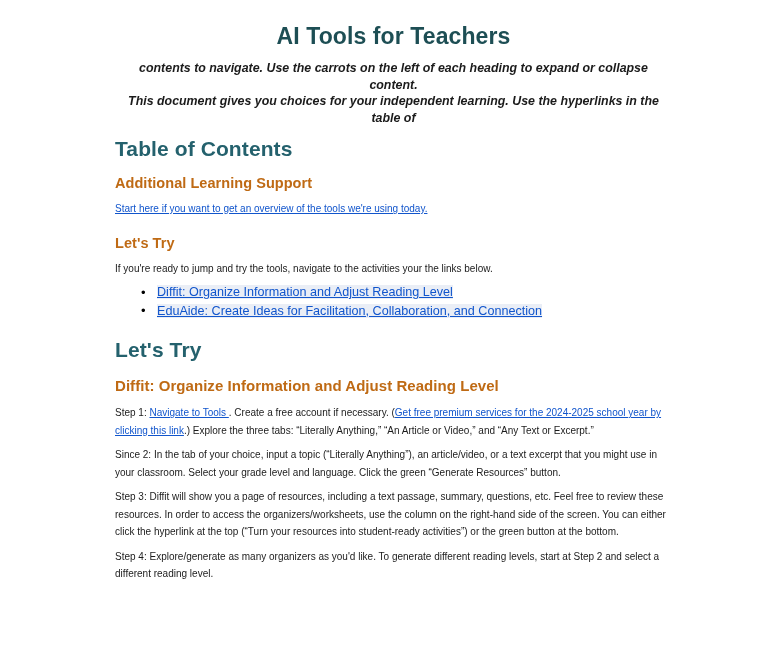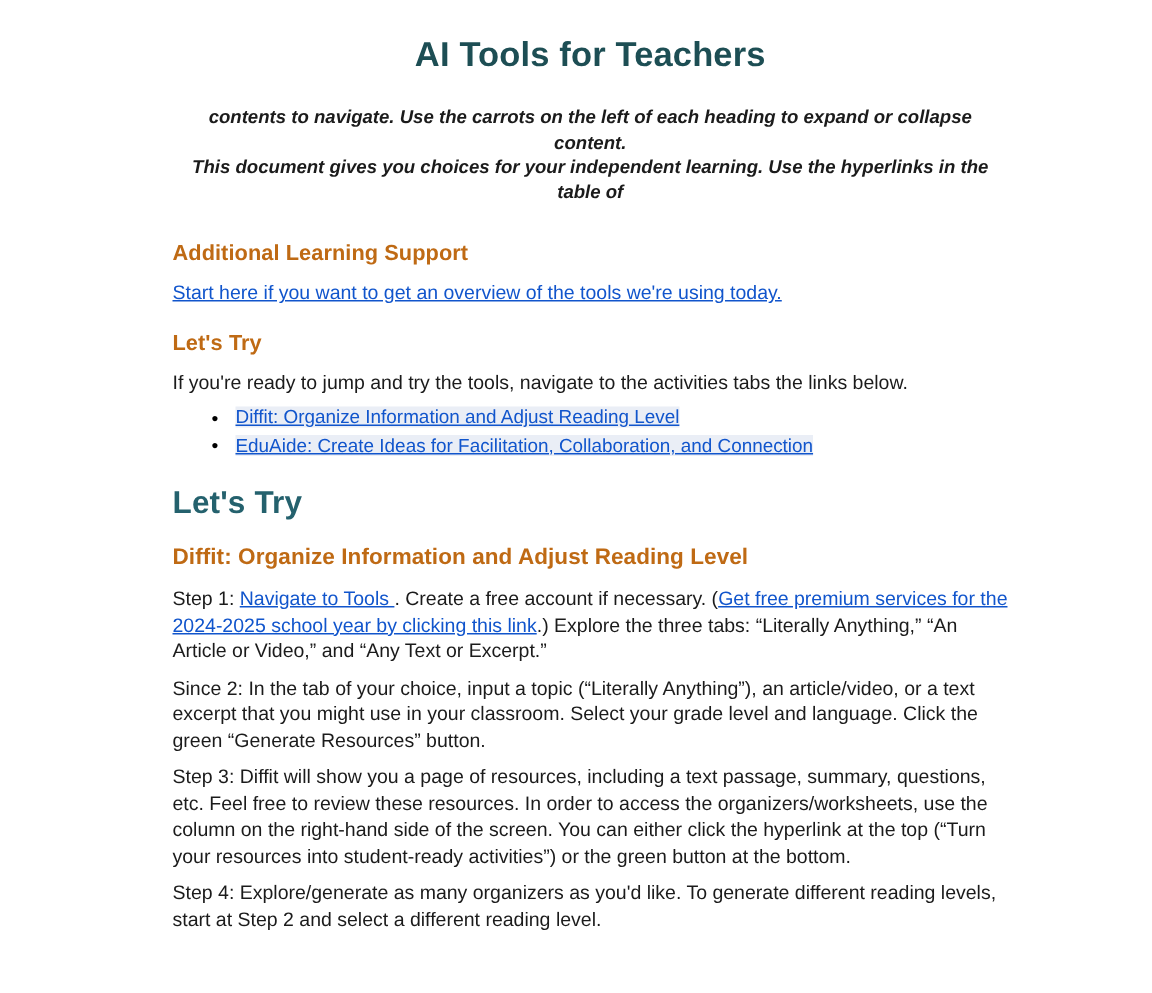--- a/index.html
+++ b/index.html
@@ -18,21 +18,21 @@
 
   .page {
     box-sizing: border-box;
     width: 768px;
     height: 662px;
     padding: 22px 96px 0 115px;
     background: #ffffff;
   }
 
   .doc-title {
-    margin: 0 0 20px 0;
+    margin: 0 0 10px 0;
     text-align: center;
     font-size: 23px;
     line-height: 28px;
     font-weight: bold;
     color: #1d4e54;
     letter-spacing: 0.1px;
   }
 
   .doc-subtitle {
     margin: 0 0 10px 0;
@@ -61,31 +61,31 @@
 
   h2.orange {
     margin: 16px 0 7px 0;
     font-size: 14.5px;
     line-height: 19px;
     font-weight: bold;
     color: #bf6a14;
     letter-spacing: 0.05px;
   }
 
-  h2.orange.first { margin-top: 24px; }
+  h2.orange.first { margin-top: 12px; }
 
   h2.orange.diffit {
     font-size: 15px;
     margin-top: 13px;
     margin-bottom: 9px;
   }
 
   p.body {
     margin: 0 0 7px 0;
-    font-size: 13px;
+    font-size: 10px;
     line-height: 17.5px;
     color: #1b1b1b;
   }
 
   p.body.spaced { margin-bottom: 16px; }
 
   .step-label { font-weight: normal; }
 
   a.link {
     color: #1155cc;
@@ -123,30 +123,31 @@
 
 <div class="page">
 
   <h1 class="doc-title">AI Tools for Teachers</h1>
 
   <div class="doc-subtitle">
     <span class="sub-line">contents to navigate. Use the carrots on the left of each heading to expand or collapse content.</span>
     <span class="sub-line">This document gives you choices for your independent learning. Use the hyperlinks in the table of</span>
   </div>
 
+  <h1 class="teal">Table of Contents</h1>
 
   <h2 class="orange first">Additional Learning Support</h2>
 
   <p class="body spaced">
     <a class="link" href="#">Start here if you want to get an overview of the tools we're using today.</a>
   </p>
 
   <h2 class="orange">Let's Try</h2>
 
-  <p class="body">If you're ready to jump and try the tools, navigate to the activities tabs the links below.</p>
+  <p class="body">If you're ready to jump and try the tools, navigate to the activities your the links below.</p>
 
   <ul class="toc-list">
     <li>
       <a class="link" href="#">Diffit: Organize Information and Adjust Reading Level</a>
     </li>
     <li>
       <a class="link" href="#">EduAide: Create Ideas for Facilitation, Collaboration, and Connection</a>
     </li>
   </ul>
 

